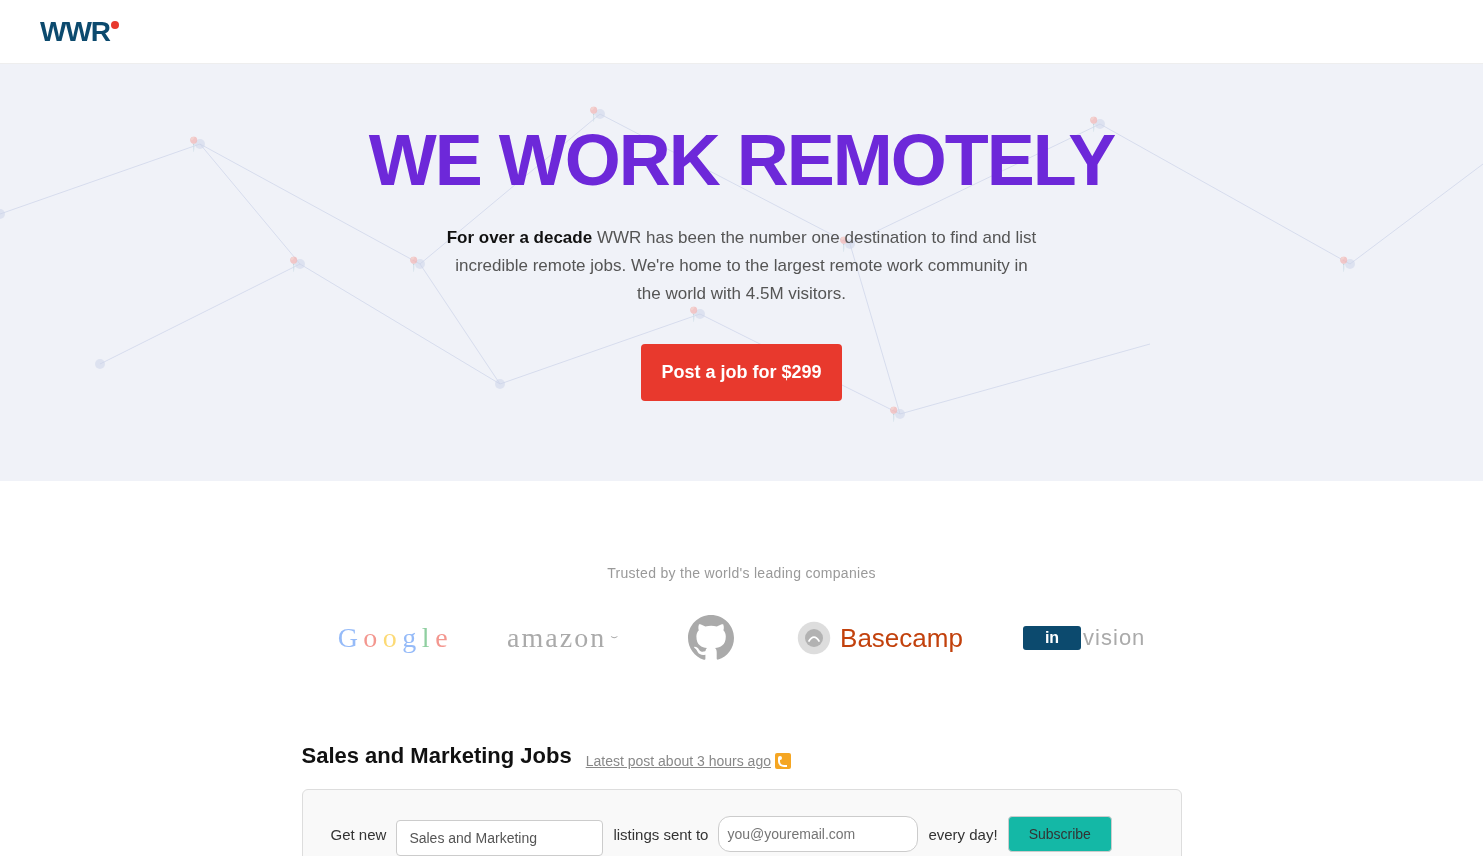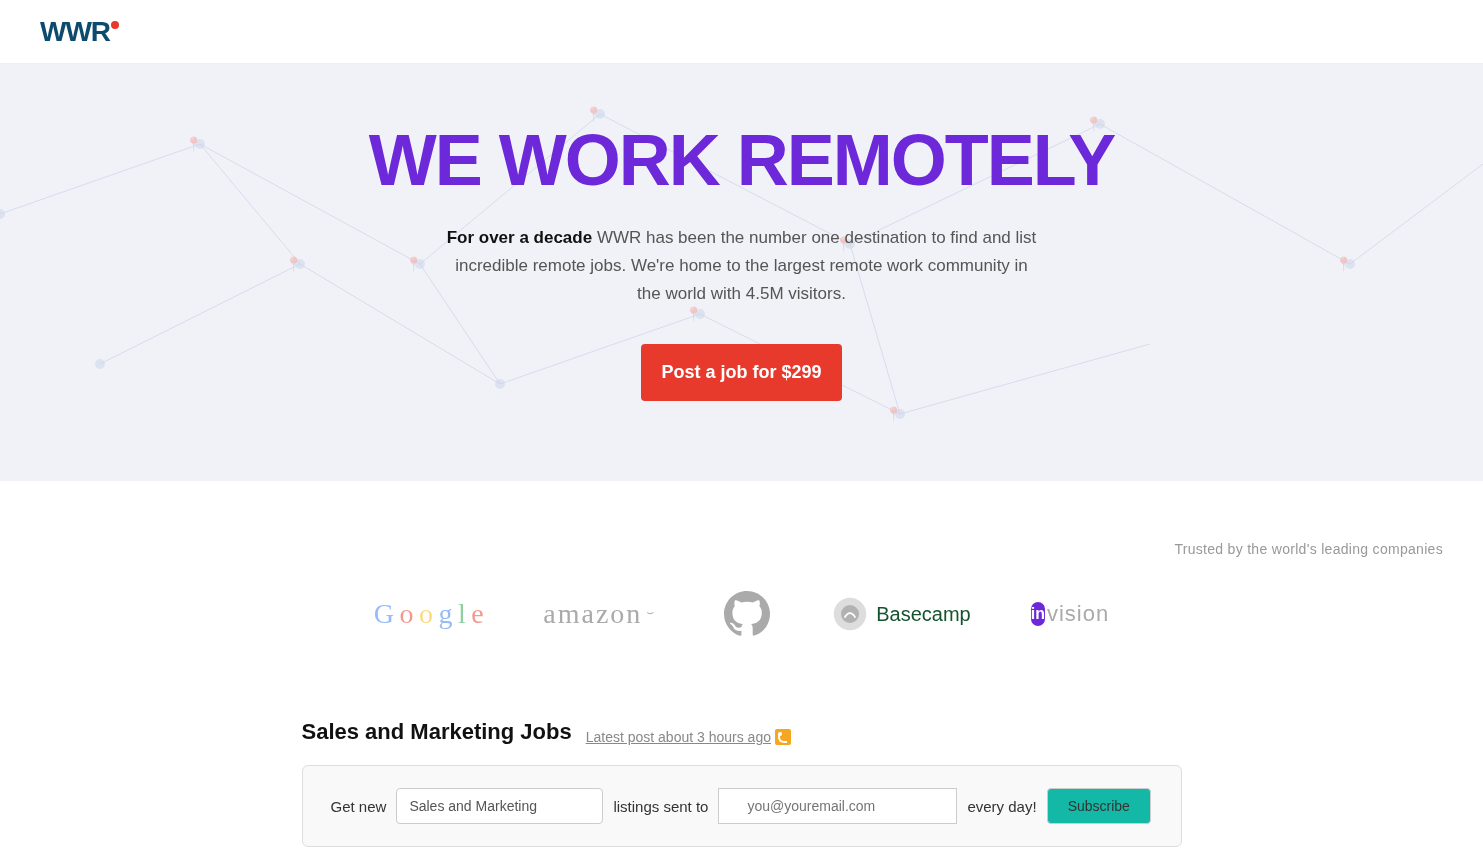--- a/index.html
+++ b/index.html
@@ -100,21 +100,22 @@
       font-size: 18px;
       font-weight: 600;
       cursor: pointer;
       position: relative;
       z-index: 1;
     }
 
     
     .trusted-section {
       padding: 60px 40px 40px;
-      text-align: right;
+      text-align: center;
+      margin-top: 24px;
     }
     .trusted-label {
       color: #999;
       font-size: 14px;
       margin-bottom: 32px;
       letter-spacing: 0.3px;
     }
     .trusted-logos {
       display: flex;
       align-items: center;
@@ -144,26 +145,26 @@
       width: 36px;
       height: 36px;
     }
     .logo-invision {
       display: flex;
       align-items: center;
       gap: 0;
       font-size: 24px;
     }
     .inv-box {
-      background: #6d28d9;
+      background: #0c4a6e;
       color: #fff;
       font-size: 16px;
       font-weight: 700;
-      padding: 3px 0;
-      border-radius: 11px;
+      padding: 3px 22px;
+      border-radius: 3px;
       margin-right: 2px;
     }
 
     
     .jobs-section {
       padding: 40px 40px 20px;
       max-width: 960px;
       margin: 0 auto;
     }
     .jobs-heading {
@@ -229,26 +230,27 @@
       white-space: nowrap;
     }
     .subscribe-input-category {
       background: #fff;
       border: 1px solid #ccc;
       border-radius: 4px;
       padding: 9px 12px;
       font-size: 14px;
       color: #555;
       min-width: 160px;
+      margin-top: 8px;
     }
     .subscribe-input-email {
       background: #fff;
       border: 1px solid #ccc;
-      border-radius: 0;
-      padding: 9px 28px;
+      border-radius: 12px;
+      padding: 9px 8px;
       font-size: 14px;
       color: #0f172a;
       min-width: 200px;
     }
     .btn-subscribe {
       background: #14b8a6;
       border: 1px solid #ccc;
       border-radius: 4px;
       padding: 9px 20px;
       font-size: 14px;
@@ -348,21 +350,21 @@
         <path d="M25 2C12.3 2 2 12.3 2 25c0 10.2 6.6 18.8 15.8 21.8 1.2.2 1.6-.5 1.6-1.1v-4c-6.5 1.4-7.9-3.1-7.9-3.1-1.1-2.7-2.6-3.4-2.6-3.4-2.1-1.5.2-1.4.2-1.4 2.3.2 3.6 2.4 3.6 2.4 2.1 3.6 5.5 2.5 6.8 1.9.2-1.5.8-2.5 1.5-3.1-5.2-.6-10.6-2.6-10.6-11.5 0-2.5.9-4.6 2.4-6.2-.2-.6-1-2.9.2-6.1 0 0 1.9-.6 6.4 2.4 1.8-.5 3.8-.8 5.7-.8 1.9 0 3.9.3 5.7.8 4.4-3 6.4-2.4 6.4-2.4 1.2 3.2.4 5.5.2 6.1 1.5 1.6 2.4 3.7 2.4 6.2 0 8.9-5.5 10.9-10.7 11.5.8.7 1.6 2.1 1.6 4.2v6.3c0 .6.4 1.3 1.6 1.1C41.4 43.8 48 35.2 48 25 48 12.3 37.7 2 25 2z"></path>
       </svg>
     </div>
 
     <div class="logo-item logo-basecamp">
       <svg class="basecamp-icon" viewBox="0 0 40 40" xmlns="http://www.w3.org/2000/svg">
         <circle cx="20" cy="20" r="18" fill="#aaa" opacity="0.4"></circle>
         <circle cx="20" cy="20" r="10" fill="#888" opacity="0.5"></circle>
         <path d="M14 24 Q20 14 26 24" stroke="#fff" stroke-width="2" fill="none"></path>
       </svg>
-      <span style="font-size:20px;color:#14532d;font-weight:500;">Basecamp</span>
+      <span style="font-size:26px;color:#c2410c;font-weight:500;">Basecamp</span>
     </div>
 
     <div class="logo-item logo-invision">
       <span class="inv-box">in</span>
       <span style="font-size:22px;color:#aaa;font-weight:400;letter-spacing:1px;">vision</span>
     </div>
   </div>
 </section>
 
 <section class="jobs-section">

